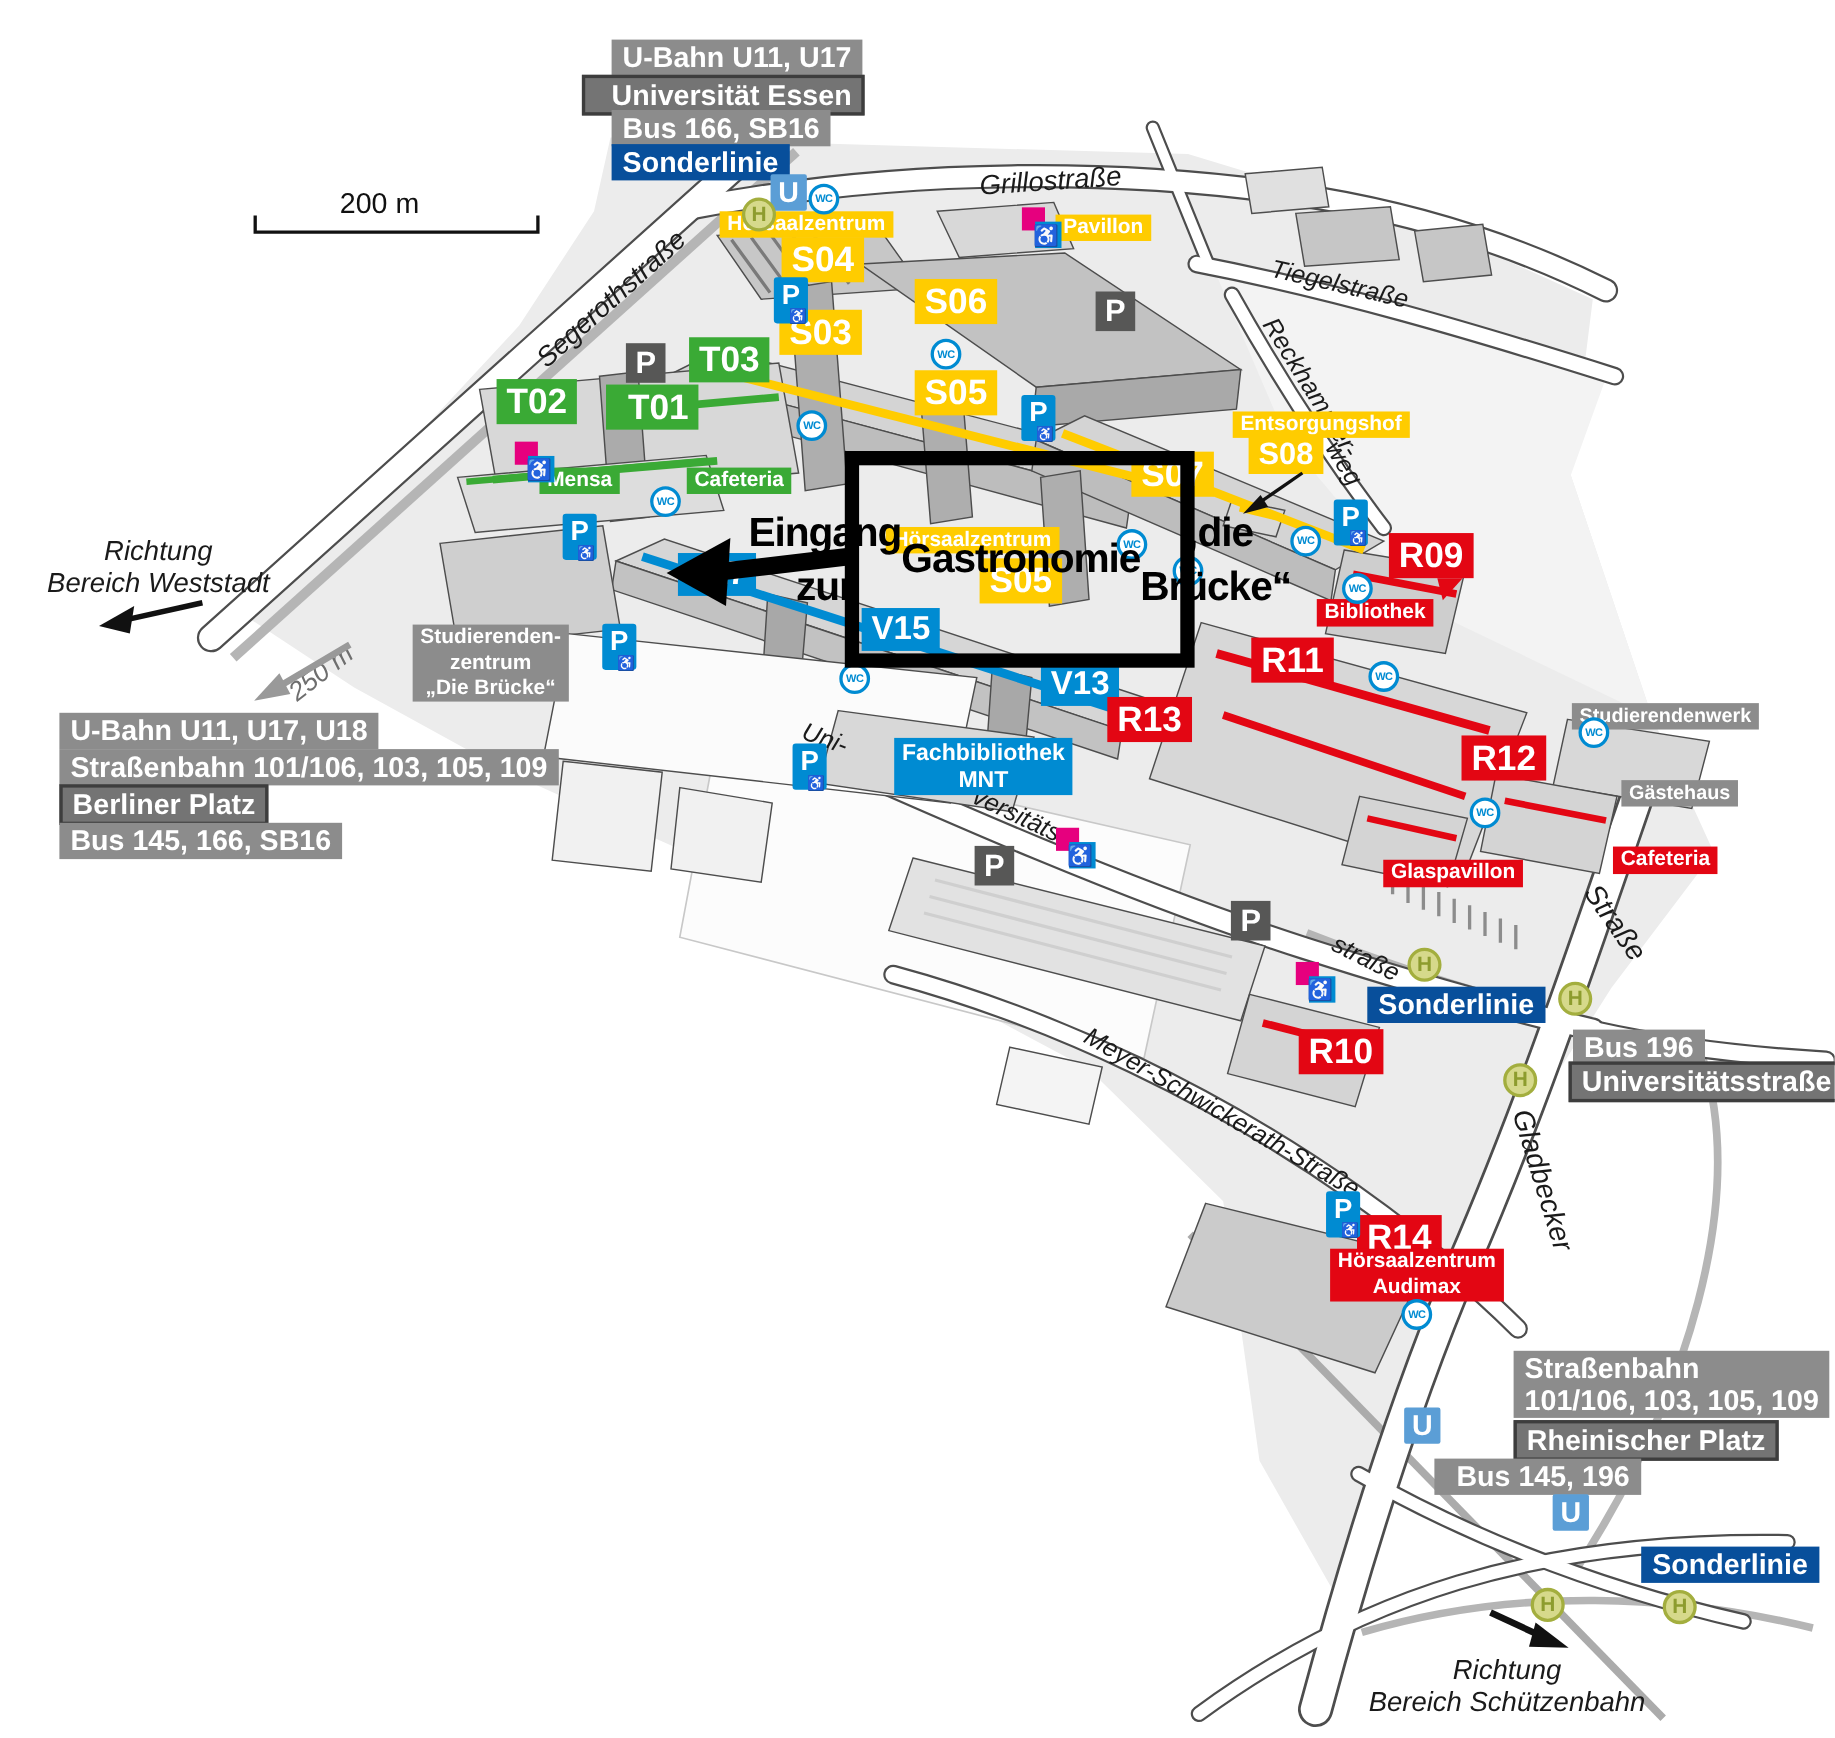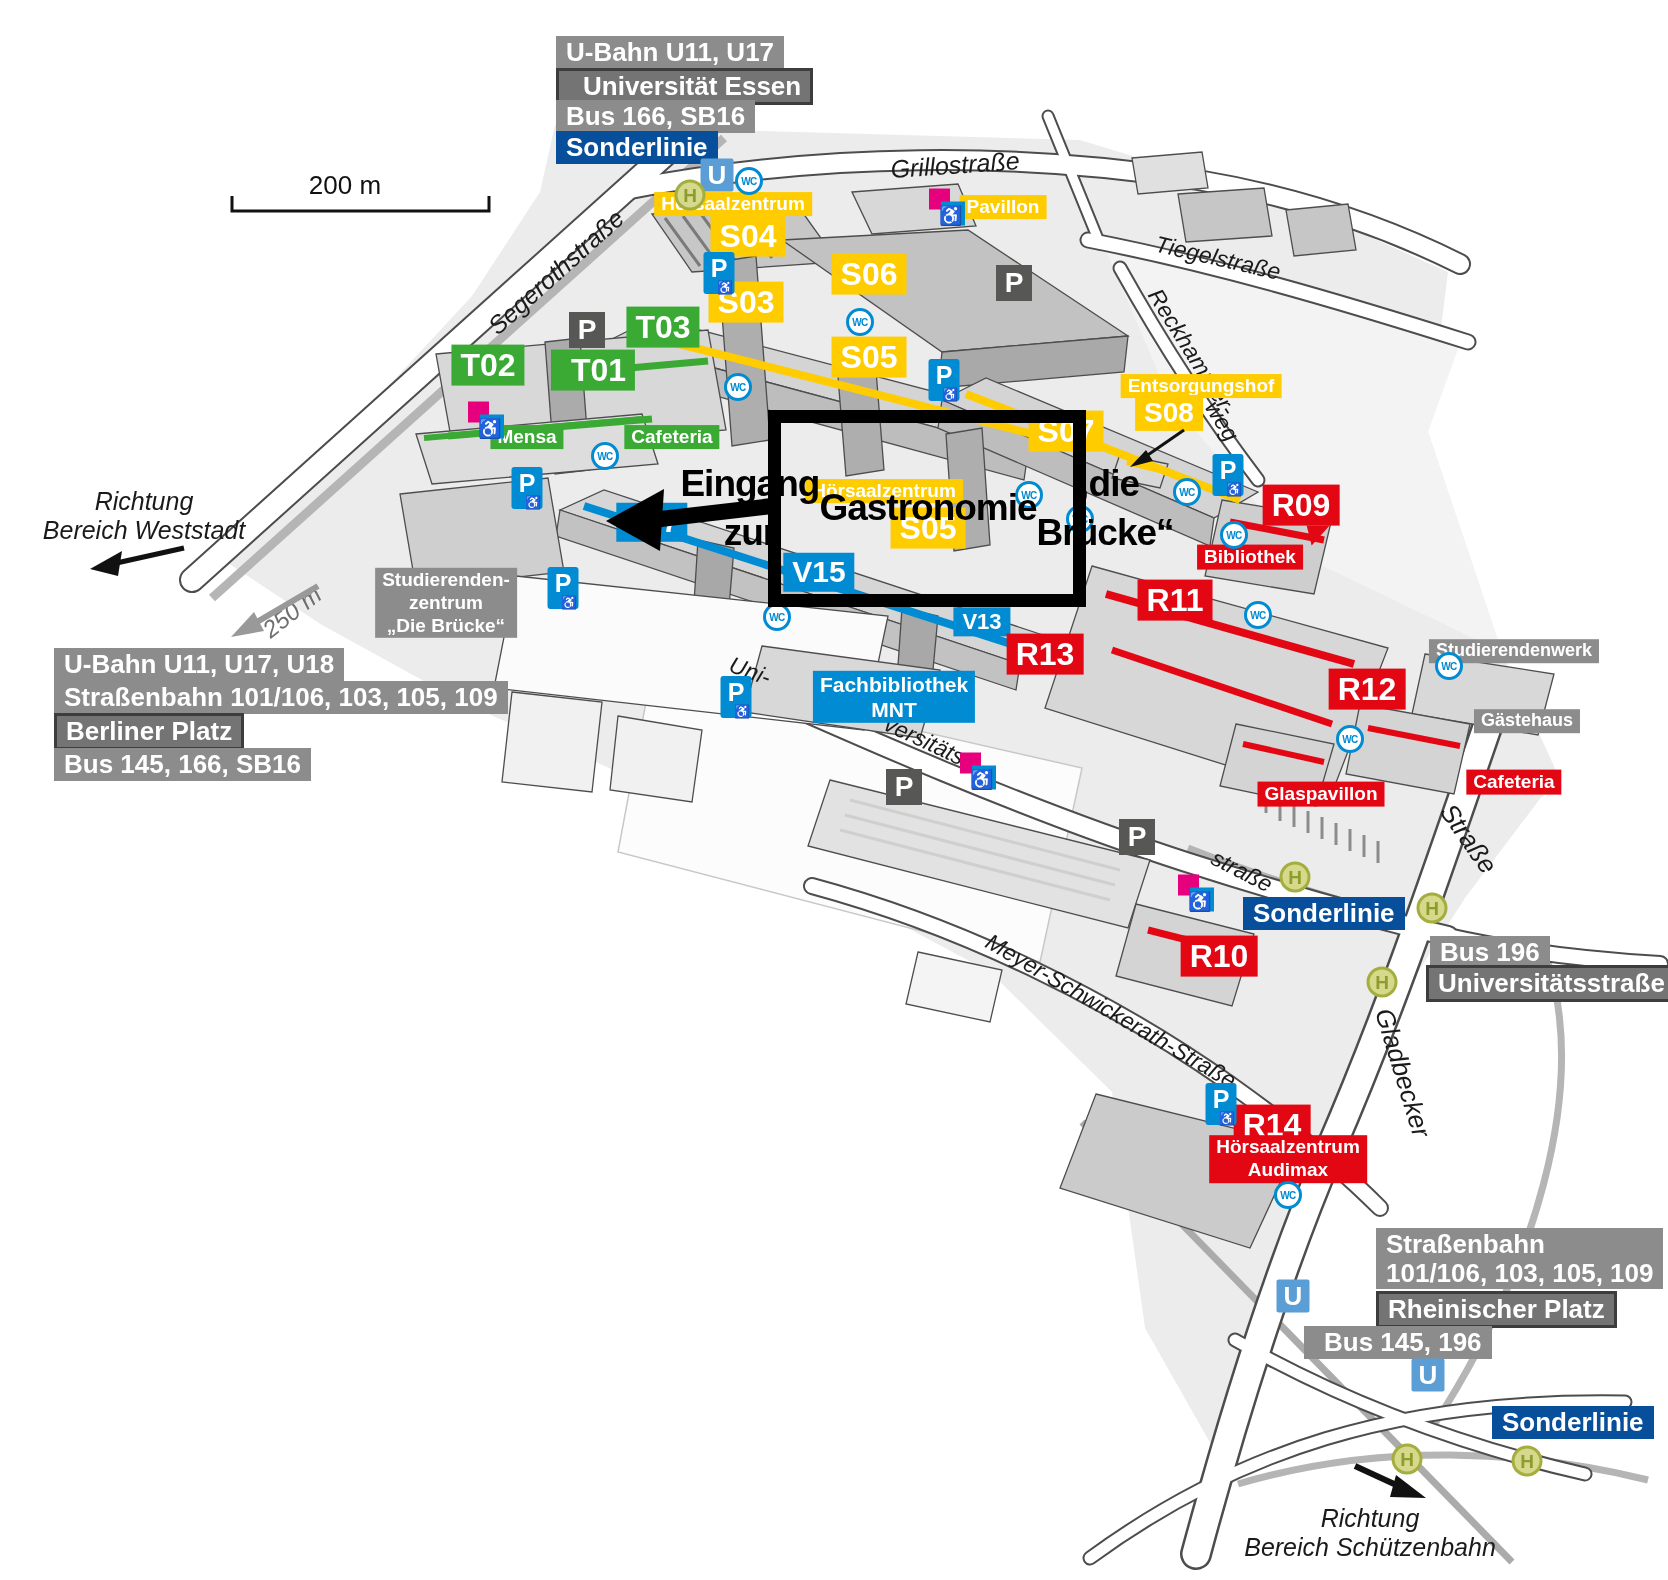--- a/index.html
+++ b/index.html
@@ -257,21 +257,21 @@
       </div>
       <div class="lbl box-green-sm" style="left: 672px; top: 437px; transform: translate(-50%, -50%);">
         <div>Cafeteria</div>
       </div>
       <div class="lbl box-blue-lg" style="left: 652px; top: 522px; font-size: 30px; transform: translate(-50%, -50%);">
         <div>V17</div>
       </div>
       <div class="lbl box-blue-lg" style="left: 819px; top: 572px; font-size: 30px; transform: translate(-50%, -50%);">
         <div>V15</div>
       </div>
-      <div class="lbl box-blue-lg" style="left: 982px; top: 622px; font-size: 22px; transform: translate(-50%, -50%);">
+      <div class="lbl box-blue-lg" style="left: 982px; top: 622px; font-size: 30px; transform: translate(-50%, -50%);">
         <div>V13</div>
       </div>
       <div class="lbl box-blue-sm" style="left: 847px; top: 697px; font-size: 21px; transform: translate(-50%, -50%);">
         <div>Fachbibliothek</div>
         <div>MNT</div>
       </div>
       <div class="lbl box-red-lg with-tail" style="left: 1301px; top: 505px; transform: translate(-50%, -50%);">
         <div>R09</div>
       </div>
       <div class="lbl box-red-sm" style="left: 1203px; top: 557px; transform: translate(-50%, -50%);">
@@ -309,21 +309,21 @@
       </div>
       <div class="lbl box-gray-sm" style="left: 1514px; top: 651px; font-size: 18px; transform: translate(-50%, -50%);">
         <div>Studierendenwerk</div>
       </div>
       <div class="lbl box-gray-sm" style="left: 1527px; top: 721px; font-size: 18px; transform: translate(-50%, -50%);">
         <div>Gästehaus</div>
       </div>
       <div class="lbl transit-gray" style="left: 556px; top: 36px;">
         <div>U-Bahn U11, U17</div>
       </div>
-      <div class="lbl transit-dark" style="left: 556px; top: 68px; padding-left: 24px;">
+      <div class="lbl transit-dark" style="left: 529px; top: 68px; padding-left: 24px;">
         <div>Universität Essen</div>
       </div>
       <div class="lbl transit-gray" style="left: 556px; top: 100px;">
         <div>Bus 166, SB16</div>
       </div>
       <div class="lbl transit-blue" style="left: 556px; top: 131px;">
         <div>Sonderlinie</div>
       </div>
       <div class="lbl transit-gray" style="left: 54px; top: 648px;">
         <div>U-Bahn U11, U17, U18</div>

